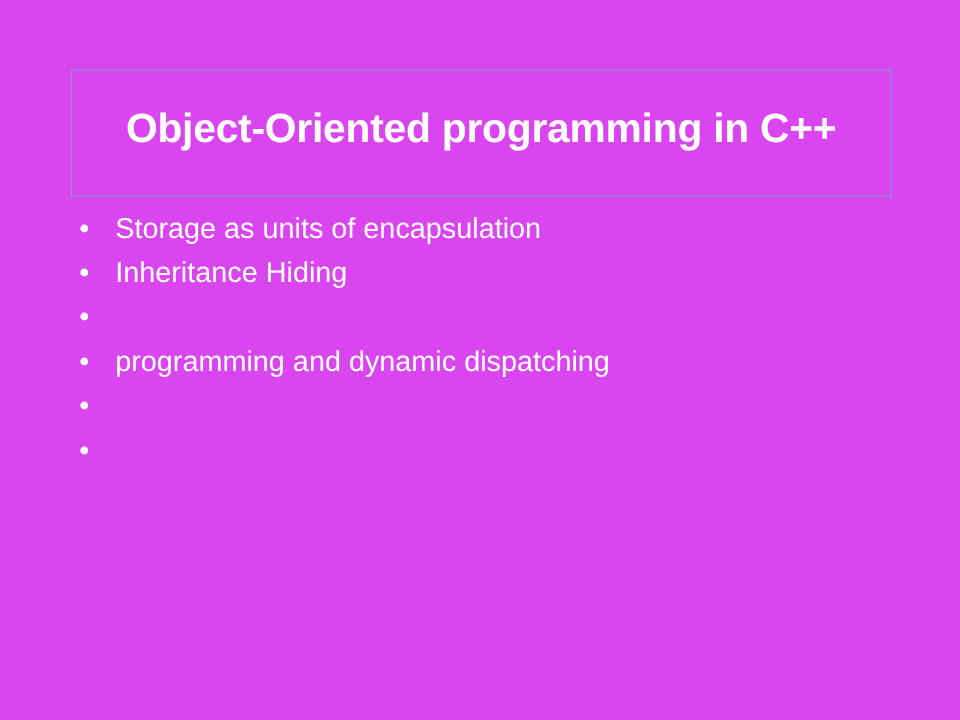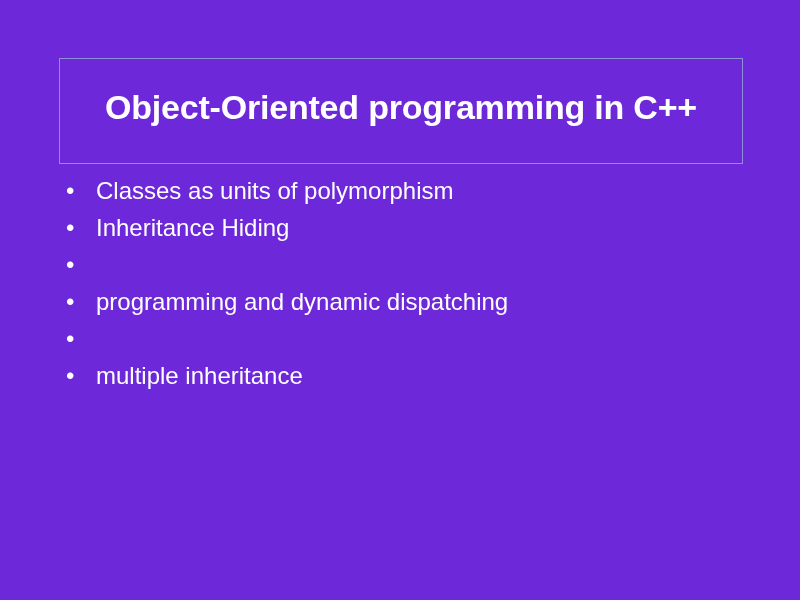--- a/index.html
+++ b/index.html
@@ -10,21 +10,21 @@
     width: 800px;
     height: 600px;
     overflow: hidden;
     font-family: "Liberation Sans", sans-serif;
   }
 
   #slide {
     position: relative;
     width: 800px;
     height: 600px;
-    background: #6d28d9;
+    background: #d946ef;
     -webkit-font-smoothing: antialiased;
   }
 
   
   #title-box {
     position: absolute;
     left: 59px;
     top: 58px;
     width: 684px;
     height: 106px;
@@ -96,21 +96,21 @@
 <div id="slide">
 
   <div id="title-box">
     <span id="title-text">Object-Oriented programming in C++</span>
   </div>
 
   <ul id="bullet-list">
 
     <li class="bullet-row">
       <span class="bullet-marker">•</span>
-      <span class="bullet-label">Classes as units of polymorphism</span>
+      <span class="bullet-label">Storage as units of encapsulation</span>
     </li>
 
     <li class="bullet-row">
       <span class="bullet-marker">•</span>
       <span class="bullet-label">Inheritance Hiding</span>
     </li>
 
     <li class="bullet-row">
       <span class="bullet-marker">•</span>
     </li>
@@ -119,18 +119,17 @@
       <span class="bullet-marker">•</span>
       <span class="bullet-label">programming and dynamic dispatching</span>
     </li>
 
     <li class="bullet-row">
       <span class="bullet-marker">•</span>
     </li>
 
     <li class="bullet-row">
       <span class="bullet-marker">•</span>
-      <span class="bullet-label">multiple inheritance</span>
     </li>
 
   </ul>
 
 </div>
 
 </body></html>

